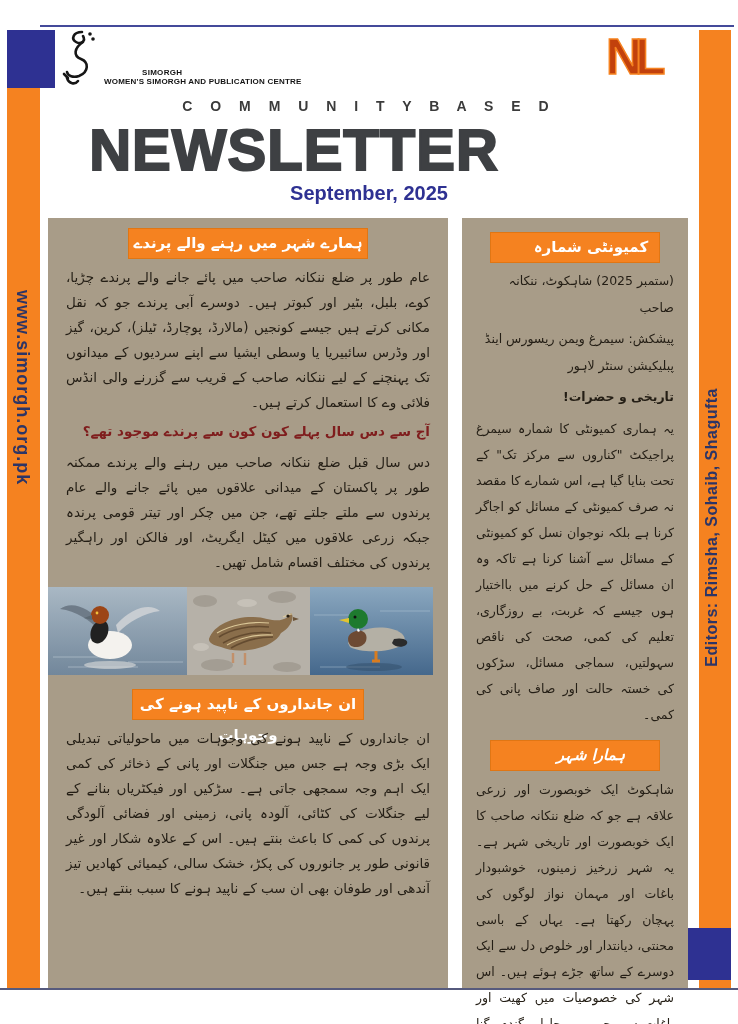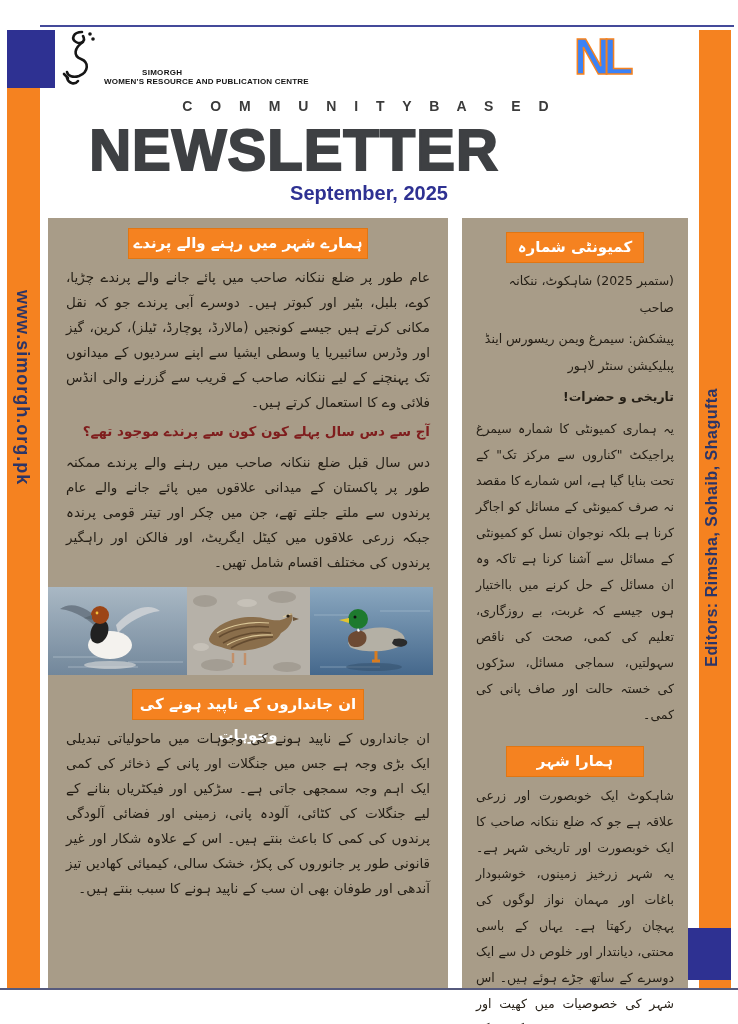--- a/index.html
+++ b/index.html
@@ -21,22 +21,22 @@
   .vert-text.website{left:12px;top:290px;font-size:18px;letter-spacing:1px;}
   .vert-text.editors{left:703px;top:388px;font-size:16px;letter-spacing:.5px;
                      transform:rotate(180deg);transform-origin:center;}
 
   
   .logo-wrap{position:absolute;left:60px;top:28px;display:flex;align-items:flex-end;}
   .logo-glyph{width:40px;height:62px;}
   .logo-lines{margin-left:4px;margin-bottom:4px;color:#141414;}
   .logo-line1{font-size:8px;font-weight:bold;letter-spacing:.3px;margin-left:38px;}
   .logo-line2{font-size:8px;font-weight:bold;letter-spacing:.2px;}
-  .nl-logo{position:absolute;left:574px;top:32px;font-size:50px;font-weight:bold;
-           color:#3b82f6;letter-spacing:-7px;line-height:1;text-align:center;
+  .nl-logo{position:absolute;left:606px;top:32px;font-size:50px;font-weight:bold;
+           color:#c2410c;letter-spacing:-7px;line-height:1;text-align:center;
            -webkit-text-stroke:1.5px #F58220;}
   .kicker{position:absolute;left:0;top:98px;width:738px;text-align:center;
           font-size:14px;font-weight:bold;letter-spacing:7px;color:#3b3b3b;}
   .main-title{position:absolute;left:0;top:116px;width:588px;text-align:center;
               font-size:58px;font-weight:bold;color:#3e4043;letter-spacing:1px;
               -webkit-text-stroke:2px #3e4043;}
   .issue-date{position:absolute;left:0;top:182px;width:738px;text-align:center;
               font-size:20px;font-weight:bold;color:#2E3192;}
 
   
@@ -46,22 +46,22 @@
   .urdu{direction:rtl;font-family:"DejaVu Sans",sans-serif;color:#241e15;text-align:justify;}
   .col-left .urdu-body{font-size:13.5px;line-height:25px;margin:6px 2px 0 2px;}
   .col-right .urdu-body{font-size:12.5px;line-height:26px;margin:6px 2px 0 2px;}
   .urdu-question{font-weight:bold;color:#7f1d1d;font-size:13.5px;line-height:25px;
                  margin:4px 2px 5px 2px;text-align:right;}
   .section-pill{background:#F58220;color:#ffffff;text-align:center;
                 font-family:"DejaVu Sans",sans-serif;font-weight:bold;direction:rtl;
                 height:31px;line-height:31px;font-size:15px;box-shadow:0 0 0 1px #e07614 inset;}
   .col-left .pill1{width:240px;margin:10px auto 2px auto;}
   .col-left .pill2{width:232px;margin:14px auto 2px auto;}
-  .col-right .pill{width:138px;margin:14px auto 2px auto;}
-  .col-right .pill2{margin-top:18px;}
+  .col-right .pill{width:138px;margin:14px auto 2px auto;padding-left:32px;}
+  .col-right .pill2{margin-top:12px;font-style:italic;}
   .intro-line{font-size:12.5px;line-height:27px;margin:4px 2px 0 2px;text-align:right;}
   .salutation{font-weight:bold;}
 
   
   .photo-row{display:flex;margin:12px -10px 0 -16px;width:385px;}
   .photo-row svg{display:block;height:88px;}
 </style>
 </head>
 <body>
 
@@ -83,21 +83,21 @@
         <path d="M7 50 C 9 56, 15 57, 18 53"></path>
         <path d="M4 46 L 8 50"></path>
       </g>
       <g fill="#161616">
         <circle cx="30" cy="6" r="1.8"></circle>
         <circle cx="33" cy="11" r="1.8"></circle>
       </g>
     </svg>
     <div class="logo-lines">
       <div class="logo-line1">SIMORGH</div>
-      <div class="logo-line2">WOMEN'S RESOURCE AND PUBLICATION CENTRE</div>
+      <div class="logo-line2">WOMEN'S SIMORGH AND PUBLICATION CENTRE</div>
     </div>
   </div>
 
   <div class="nl-logo">NL</div>
 
   <div class="kicker">C O M M U N I T Y   B A S E D</div>
   <div class="main-title">NEWSLETTER</div>
   <div class="issue-date">September, 2025</div>
 
   <div class="col col-left">

